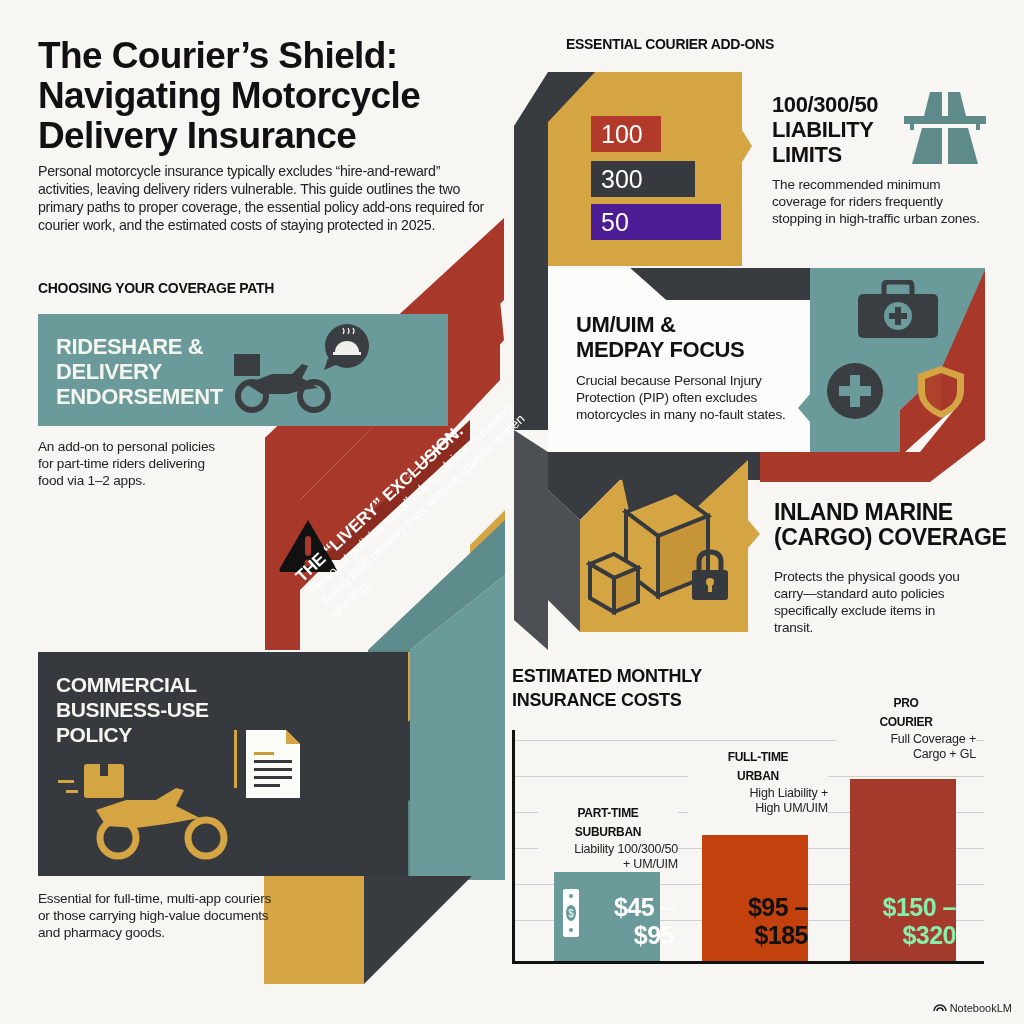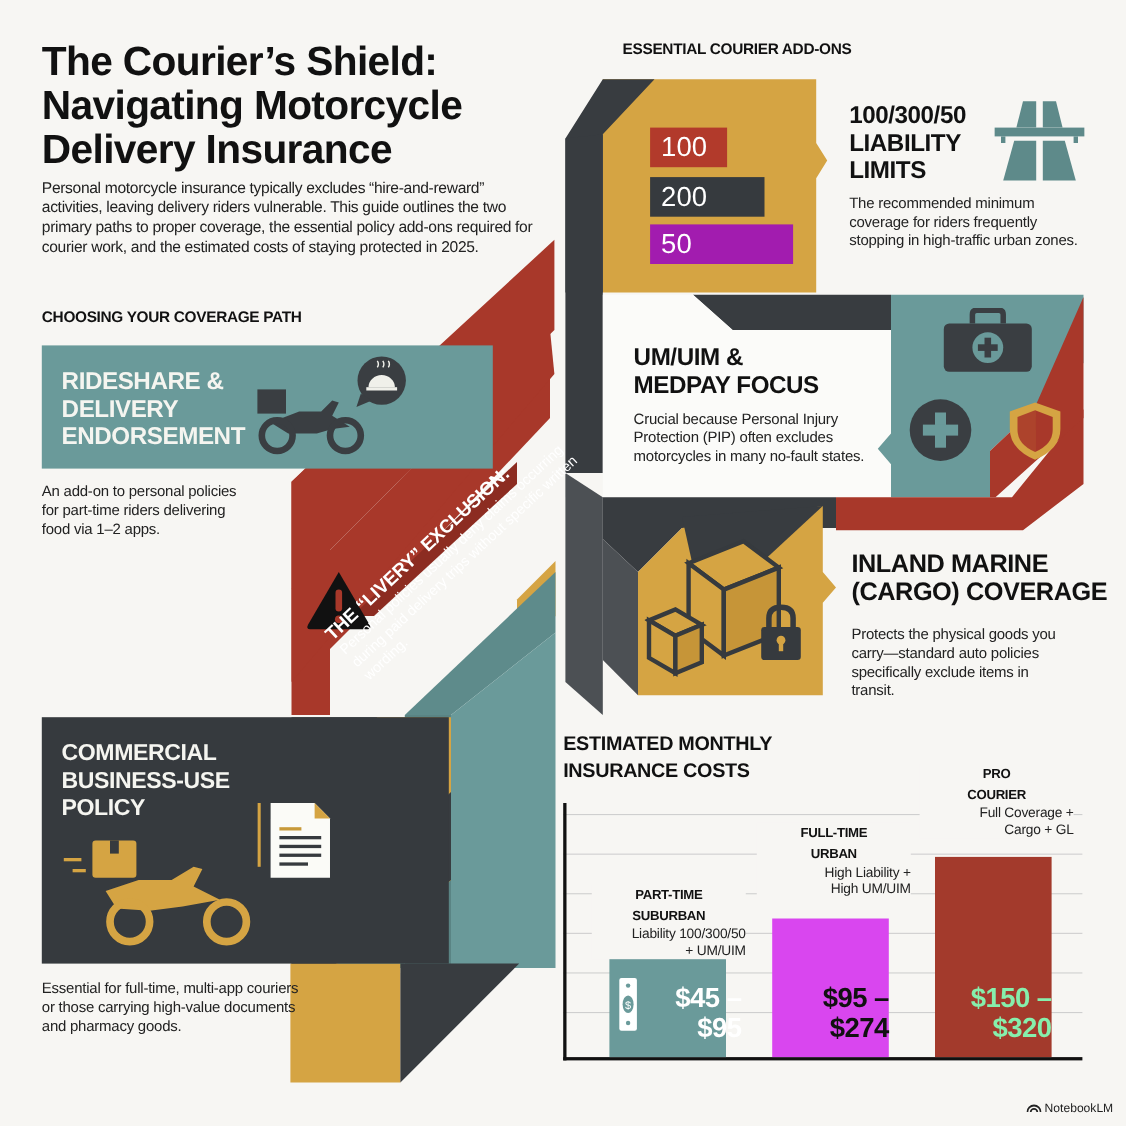--- a/index.html
+++ b/index.html
@@ -30,21 +30,21 @@
 
   #livery-text { left: 292px; top: 572px; width: 280px; color: #fff; transform: rotate(-43deg); transform-origin: left top; z-index: 3; }
   #livery-title { font-weight: 700; font-size: 17px; line-height: 20px; letter-spacing: -0.2px; }
   #livery-desc { font-size: 13px; line-height: 16px; }
 
   #limits-title { left: 772px; top: 92px; }
   #limits-desc { left: 772px; top: 176px; width: 210px; }
   .limit-bar { position: absolute; left: 591px; height: 36px; color: #fff; font-size: 25px; font-weight: 400; padding-left: 10px; line-height: 36px; z-index: 2; }
   #bar-100 { top: 116px; width: 70px; background: #b23a2b; }
   #bar-300 { top: 161px; width: 104px; background: #363a3e; }
-  #bar-50 { top: 204px; width: 130px; background: #a21caf; }
+  #bar-50 { top: 204px; width: 130px; background: #4c1d95; }
 
   #medpay-title { left: 576px; top: 312px; }
   #medpay-desc { left: 576px; top: 372px; width: 220px; }
 
   #cargo-title { left: 774px; top: 500px; font-size: 23px; }
   #cargo-desc { left: 774px; top: 568px; width: 200px; }
 
   
   #chart { left: 512px; top: 730px; width: 456px; height: 234px; z-index: 2; }
   .gridline { position: absolute; left: 0; width: 472px; height: 1px; background: #cfcfcf; }
@@ -175,21 +175,21 @@
   <path d="M52,2 L52,16 L66,16 Z" fill="#d5a443"></path>
   <rect x="20" y="24" width="20" height="3" fill="#c89a3a"></rect>
   <rect x="20" y="32" width="38" height="3" fill="#363a3e"></rect>
   <rect x="20" y="40" width="38" height="3" fill="#363a3e"></rect>
   <rect x="20" y="48" width="38" height="3" fill="#363a3e"></rect>
   <rect x="20" y="56" width="26" height="3" fill="#363a3e"></rect>
 </svg>
 <div class="abs card-desc" id="commercial-desc">Essential for full-time, multi-app couriers or those carrying high-value documents and pharmacy goods.</div>
 
 <div class="limit-bar" id="bar-100">100</div>
-<div class="limit-bar" id="bar-300">200</div>
+<div class="limit-bar" id="bar-300">300</div>
 <div class="limit-bar" id="bar-50">50</div>
 <div class="abs card-title" id="limits-title">
   <div>100/300/50</div>
   <div>LIABILITY</div>
   <div>LIMITS</div>
 </div>
 <svg class="icon" style="left:904px; top:90px;" width="82" height="76" viewBox="0 0 82 76">
   <polygon points="26,2 38,2 38,26 20,26" fill="#5e8a8a"></polygon>
   <polygon points="44,2 56,2 62,26 44,26" fill="#5e8a8a"></polygon>
   <rect x="0" y="26" width="82" height="8" fill="#5e8a8a"></rect>
@@ -272,24 +272,24 @@
       <div>$95</div>
     </div>
   </div>
 
   <div class="bar-head" style="left:176px; top:18px;">
     <div class="bar-cat">FULL-TIME</div>
     <div class="bar-cat">URBAN</div>
     <div class="bar-sub">High Liability +</div>
     <div class="bar-sub">High UM/UIM</div>
   </div>
-  <div class="bar" style="left:190px; height:126px; background:#d946ef; color:#111;">
+  <div class="bar" style="left:190px; height:126px; background:#c2410c; color:#111;">
     <div class="bar-val">
       <div>$95 –</div>
-      <div>$274</div>
+      <div>$185</div>
     </div>
   </div>
 
   <div class="bar-head" style="left:324px; top:-36px;">
     <div class="bar-cat">PRO</div>
     <div class="bar-cat">COURIER</div>
     <div class="bar-sub">Full Coverage +</div>
     <div class="bar-sub">Cargo + GL</div>
   </div>
   <div class="bar" style="left:338px; height:182px; background:#a33a2c; color:#86efac;">

